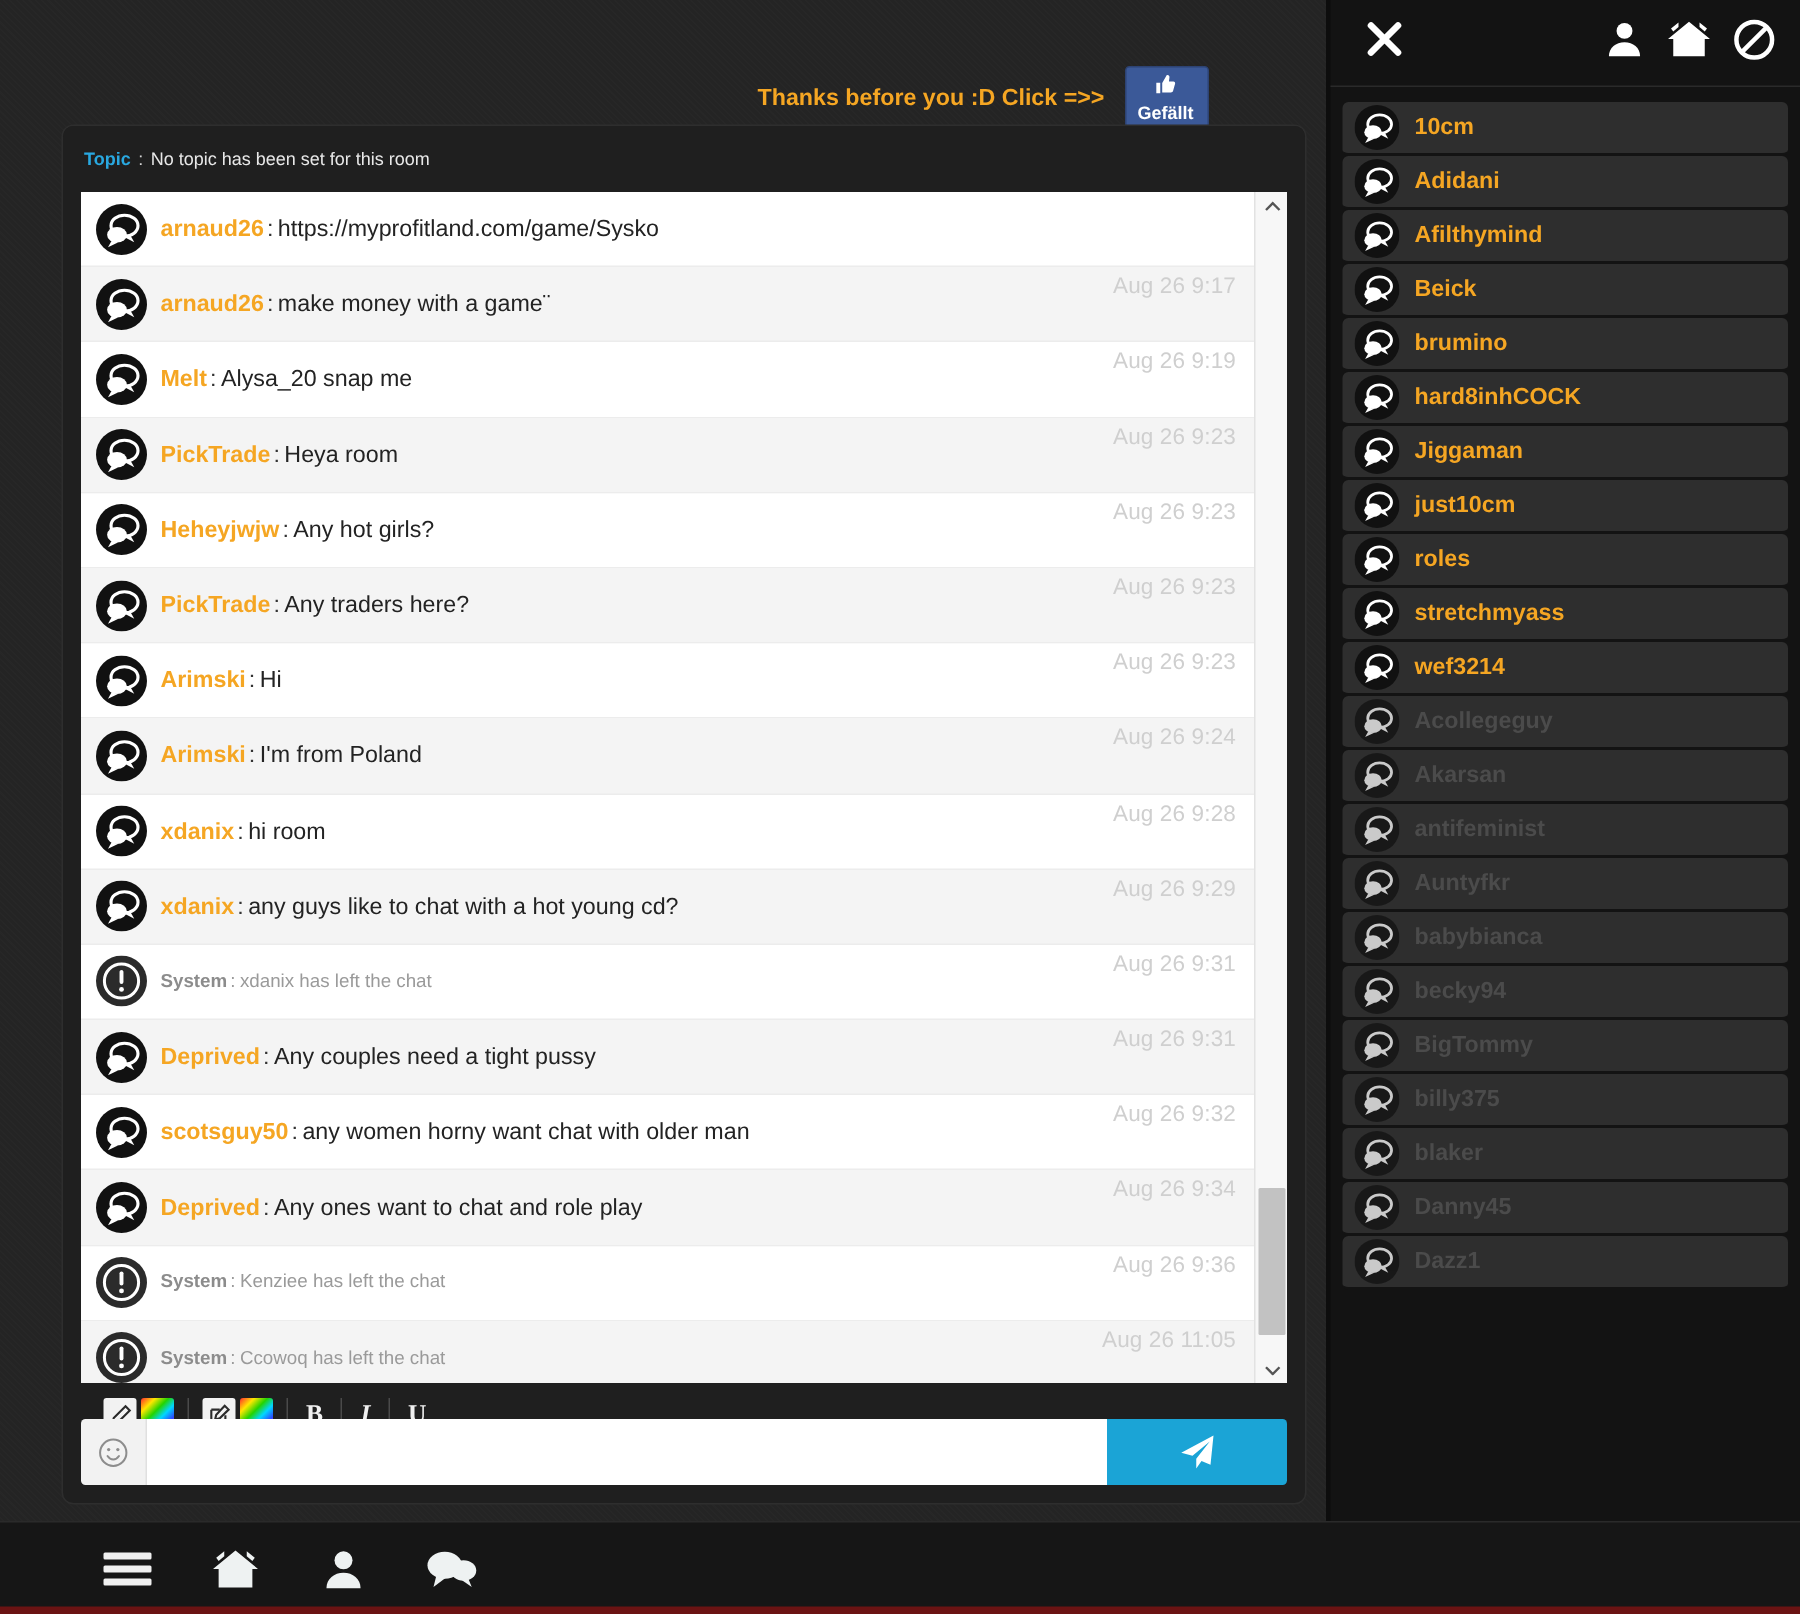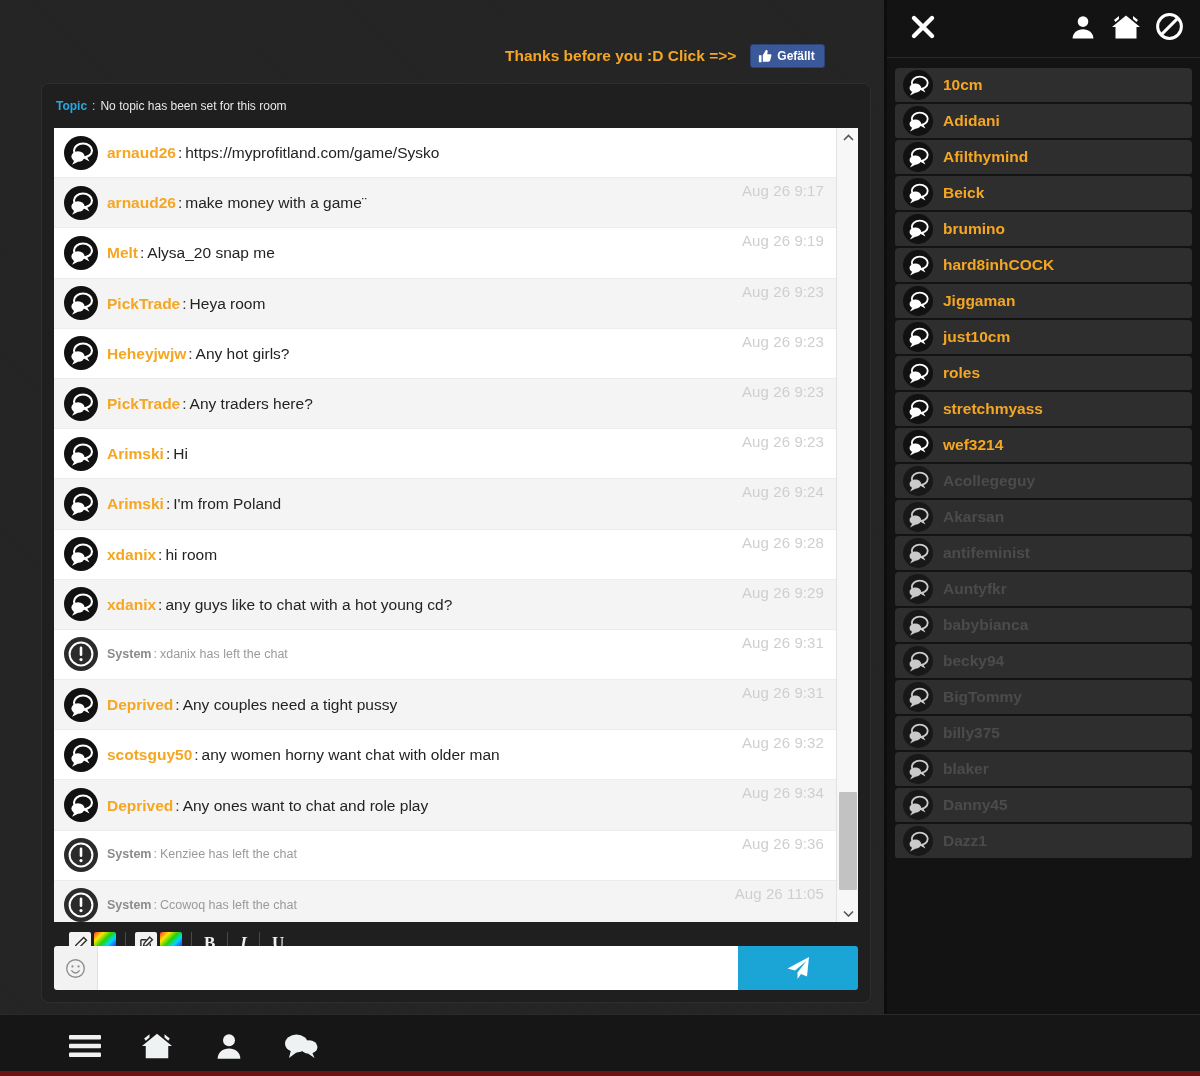--- a/index.html
+++ b/index.html
@@ -41,20 +41,21 @@
   }
   #promo-text {
     color: #f5a623; font-size: 15.5px; font-weight: bold;
     white-space: nowrap;
   }
   #fb-like {
     display: flex; align-items: center; gap: 5px;
     background: #3b5998; border-radius: 3px;
     padding: 4px 9px 4px 7px;
     border: 1px solid #2d4373;
+    flex-direction: column;
   }
   #fb-like .fb-label { color: #fff; font-size: 12px; font-weight: bold; }
 
   
   #chat-panel {
     position: absolute; left: 42px; top: 84px;
     width: 828px; height: 918px;
     background: #1f1f1f;
     border-radius: 7px;
     box-shadow: 0 0 0 1px #2e2e2e;

